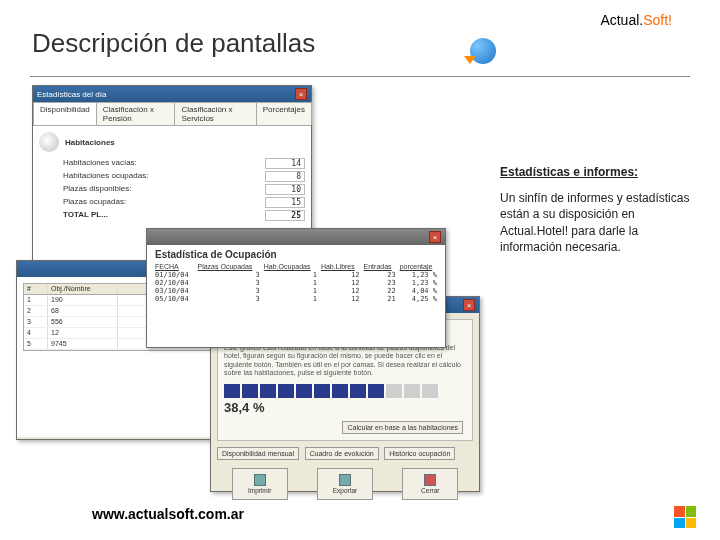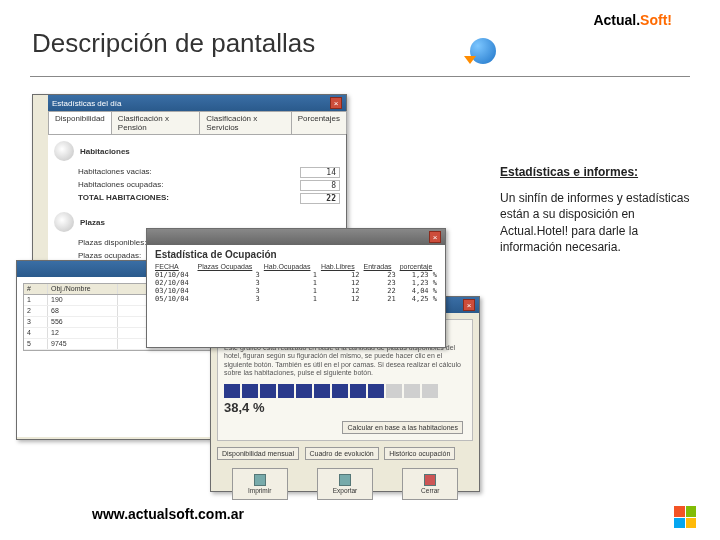--- a/index.html
+++ b/index.html
@@ -1,19 +1,19 @@
 <!DOCTYPE html>
 <html><head>
 <meta charset="utf-8">
 <style>
   * { margin: 0; padding: 0; box-sizing: border-box; }
   body { width: 720px; height: 540px; font-family: Arial, sans-serif; background: #fff; position: relative; overflow: hidden; }
   .slide { width: 720px; height: 540px; position: relative; }
   .header { position: absolute; top: 0; left: 0; right: 0; height: 76px; }
-  .brand { position: absolute; top: 12px; right: 48px; font-size: 14px; font-weight: bold; margin-left: 16px; }
+  .brand { position: absolute; top: 12px; right: 48px; font-size: 14px; font-weight: normal; margin-left: 16px; }
   .brand .b1 { color: #000; }
   .brand .b2 { color: #FF6A00; }
   .globe-icon { position: absolute; top: 36px; right: 220px; width: 36px; height: 36px; }
   .globe-icon .earth { width: 26px; height: 26px; border-radius: 50%; background: radial-gradient(circle at 30% 30%, #7cc6ff, #1e74c8); position: absolute; left: 6px; top: 2px; }
   .globe-icon .arrow { position: absolute; width: 0; height: 0; border-left: 6px solid transparent; border-right: 6px solid transparent; border-top: 8px solid #ff8c00; top: 20px; left: 0; }
   .title { position: absolute; top: 28px; left: 32px; font-size: 26px; color: #333; }
   .hr { position: absolute; top: 76px; left: 30px; right: 30px; height: 1px; background: #888; }
   .right-text { position: absolute; top: 164px; left: 500px; width: 190px; font-size: 12px; color: #222; line-height: 1.35; }
   .right-text .h { font-weight: bold; text-decoration: underline; margin-bottom: 10px; display: block; }
   .url { position: absolute; bottom: 18px; left: 92px; font-size: 14px; font-weight: bold; color: #000; }
@@ -21,21 +21,21 @@
   .winlogo div:nth-child(1){ background:#f35325; }
   .winlogo div:nth-child(2){ background:#81bc06; }
   .winlogo div:nth-child(3){ background:#05a6f0; }
   .winlogo div:nth-child(4){ background:#ffba08; }
 
   .win { position: absolute; background: #ece9d8; border: 1px solid #6d6d6d; box-shadow: 2px 2px 4px rgba(0,0,0,.3); font-size: 9px; color: #333; }
   .win .titlebar { height: 16px; background: linear-gradient(#3a6ea5,#2a5a8c); color: #fff; font-size: 8px; padding: 2px 4px; display: flex; justify-content: space-between; align-items: center; }
   .win .titlebar .xbtn { width: 12px; height: 12px; background: #cc4d3b; color: #fff; font-size: 8px; display: flex; align-items: center; justify-content: center; border: 1px solid #8a2a1c; }
 
   
-  .winA { top: 94px; left: 32px; width: 315px; height: 186px; padding-left: 15px; }
+  .winA { top: 85px; left: 32px; width: 280px; height: 186px; }
   .winA .tabs { display: flex; background: #22c55e; border-bottom: 1px solid #aaa; }
   .winA .tab { padding: 2px 6px; font-size: 8px; border: 1px solid #aaa; border-bottom: none; background: #f6f5ee; margin-right: -1px; }
   .winA .tab.active { background: #fff; }
   .winA .body { background: #fff; height: 150px; padding: 6px; }
   .winA .icon-row { display: flex; align-items: center; margin-bottom: 6px; }
   .winA .keyicon { width: 20px; height: 20px; background: radial-gradient(circle at 40% 40%, #fff, #c0c0c0); border-radius: 50%; margin-right: 6px; }
   .group-title { font-size: 8px; font-weight: bold; }
   .stat-row { display: flex; justify-content: space-between; font-size: 8px; margin: 2px 0 2px 24px; }
   .stat-row .val { width: 40px; border: 1px solid #bbb; background: #fff; text-align: right; padding: 0 3px; font-family: monospace; }
   .stat-row.total { font-weight: bold; }
@@ -109,28 +109,20 @@
           <span class="group-title">Habitaciones</span>
         </div>
       <div class="stat-row">
           <span>Habitaciones vacías:</span>
           <span class="val">14</span>
         </div>
       <div class="stat-row">
           <span>Habitaciones ocupadas:</span>
           <span class="val">8</span>
         </div>
-      <div class="stat-row total">
-          <span>TOTAL HABITACIONES:</span>
-          <span class="val">22</span>
-        </div>
-      <div class="icon-row" style="margin-top:8px;">
-          <div class="keyicon"></div>
-          <span class="group-title">Plazas</span>
-        </div>
       <div class="stat-row">
           <span>Plazas disponibles:</span>
           <span class="val">10</span>
         </div>
       <div class="stat-row">
           <span>Plazas ocupadas:</span>
           <span class="val">15</span>
         </div>
       <div class="stat-row total">
           <span>TOTAL PL...</span>

